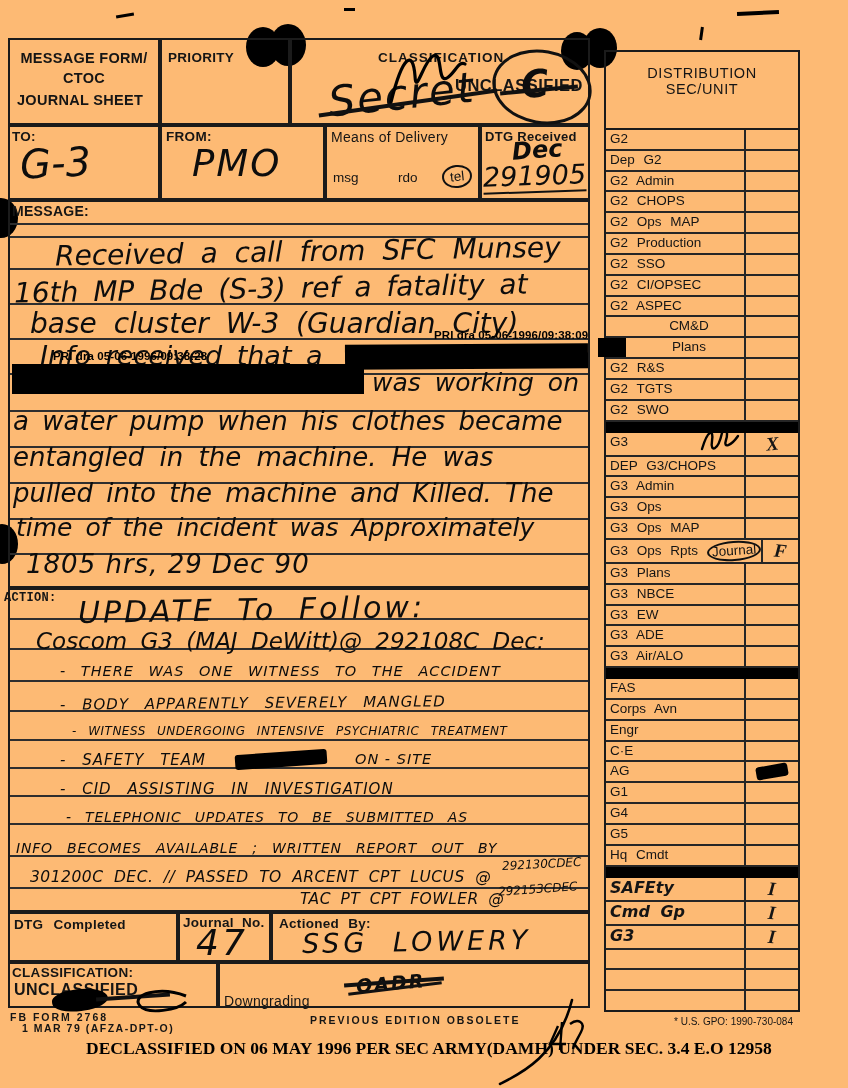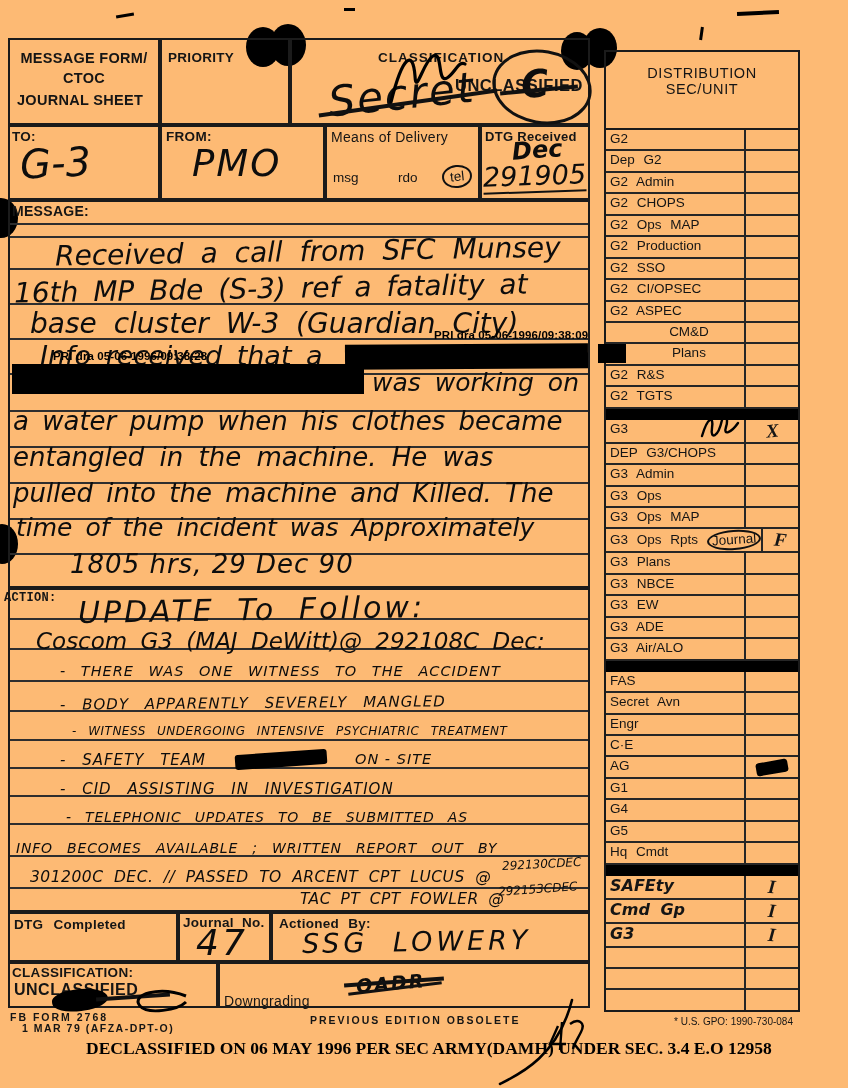--- a/index.html
+++ b/index.html
@@ -110,21 +110,21 @@
   <div class="hw" style="left:40px;top:340px;font-size:27px;word-spacing:6px;">Info received that a</div>
   <div class="stamp" style="left:393px;top:329px;">PRI dra 05-06-1996/09:38:09</div>
   <div class="redact" style="left:345px;top:344px;width:243px;height:25px;transform:rotate(-.4deg);"></div>
   <div class="stamp" style="left:12px;top:350px;">PRI dra 05-06-1996/09:38:28</div>
   <div class="redact" style="left:12px;top:364px;width:352px;height:30px;"></div>
   <div class="hw" style="left:372px;top:368px;font-size:25px;word-spacing:6px;">was working on</div>
   <div class="hw" style="left:13px;top:406px;font-size:26px;word-spacing:5px;">a water pump when his clothes became</div>
   <div class="hw" style="left:13px;top:442px;font-size:26px;word-spacing:7px;">entangled in the machine. He was</div>
   <div class="hw" style="left:13px;top:478px;font-size:26px;word-spacing:5px;">pulled into the machine and Killed. The</div>
   <div class="hw" style="left:16px;top:513px;font-size:25px;word-spacing:5px;">time of the incident was Approximately</div>
-  <div class="hw" style="left:26px;top:549px;font-size:26px;letter-spacing:1px;margin-left:44px;">1805 hrs, 29 Dec 90</div>
+  <div class="hw" style="left:26px;top:549px;font-size:26px;letter-spacing:1px;">1805 hrs, 29 Dec 90</div>
 
   <div class="box" style="left:8px;top:588px;width:582px;height:324px;"></div>
   <div class="lbl" style="left:4px;top:591px;font-size:12px;font-family:Liberation Mono, monospace;">ACTION:</div>
   <div id="action-rules">
       <div class="rule" style="top: 618px;"></div>
       <div class="rule" style="top: 648px;"></div>
       <div class="rule" style="top: 680px;"></div>
       <div class="rule" style="top: 710px;"></div>
       <div class="rule" style="top: 739px;"></div>
       <div class="rule" style="top: 767px;"></div>
@@ -236,20 +236,24 @@
           <div class="blob"></div>
         </div>
         <div class="drow">
           <div class="dlabel">G2 R&amp;S</div>
           <div class="dmark"></div>
         </div>
         <div class="drow">
           <div class="dlabel">G2 TGTS</div>
           <div class="dmark"></div>
         </div>
+        <div class="drow">
+          <div class="dlabel">G2 SWO</div>
+          <div class="dmark"></div>
+        </div>
         <div class="drow sep"></div>
         <div class="drow">
           <div class="dlabel">G3</div>
           <div class="dmark">
             <span class="mk" style="transform: rotate(-6deg);">X</span>
           </div>
           <svg width="44" height="30" viewBox="0 0 44 30" style="position: absolute; right: 56px; top: -8px; overflow: visible;">
             <path d="M4,24 C10,4 16,4 14,16 C12,28 20,26 24,8 C26,0 31,6 28,15 C25,24 33,21 40,11" fill="none" stroke="#000" stroke-width="2.4" stroke-linecap="round"></path>
           </svg>
         </div>
@@ -294,21 +298,21 @@
         <div class="drow">
           <div class="dlabel">G3 Air/ALO</div>
           <div class="dmark"></div>
         </div>
         <div class="drow sep"></div>
         <div class="drow">
           <div class="dlabel">FAS</div>
           <div class="dmark"></div>
         </div>
         <div class="drow">
-          <div class="dlabel">Secret Avn</div>
+          <div class="dlabel">Corps Avn</div>
           <div class="dmark"></div>
         </div>
         <div class="drow">
           <div class="dlabel">Engr</div>
           <div class="dmark"></div>
         </div>
         <div class="drow">
           <div class="dlabel">C·E</div>
           <div class="dmark"></div>
         </div>

